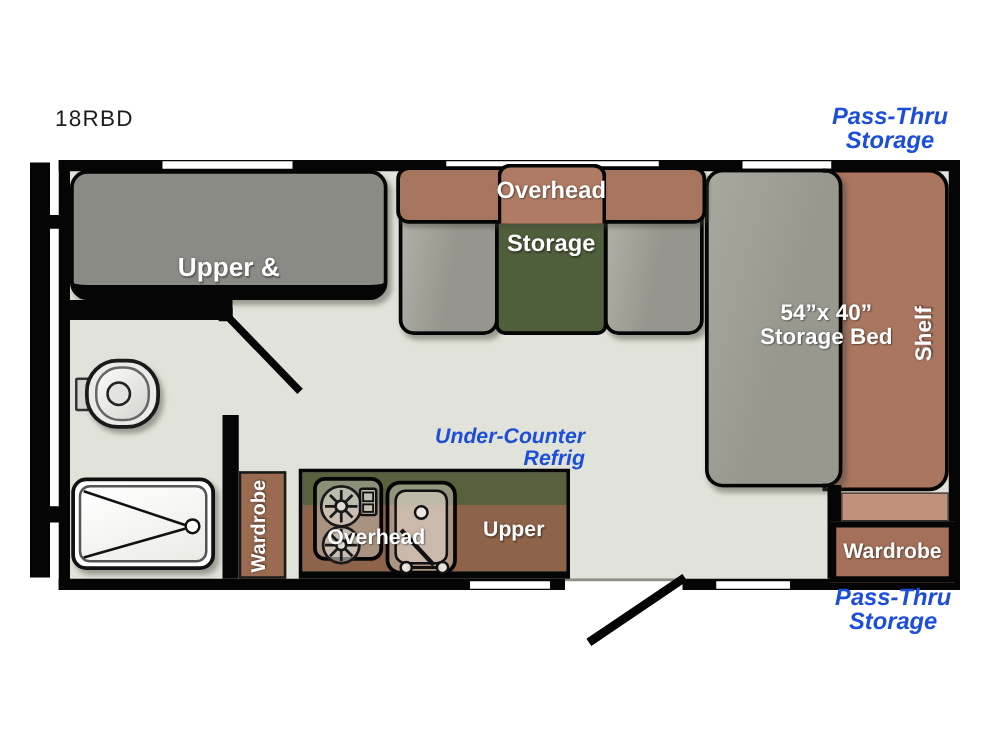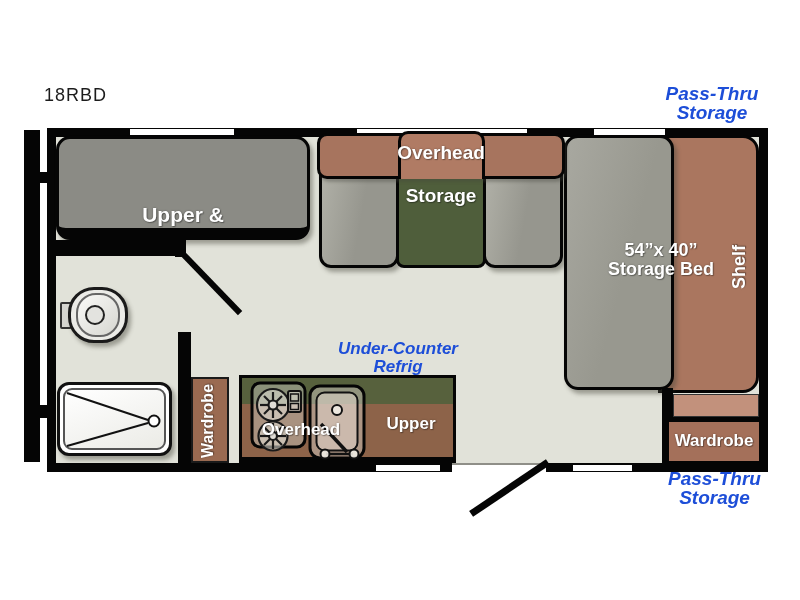--- a/index.html
+++ b/index.html
@@ -88,21 +88,21 @@
     <div>Pass-Thru</div>
     <div>Storage</div>
   </div>
 
   <div class="abs" style="left:191px;top:377px;width:38px;height:86px;background:#9a6a51;border:2px solid #1a1a1a;z-index:12;"></div>
   <div class="abs wlabel vert" style="left:165px;top:411px;width:90px;height:20px;font-size:16px;">Wardrobe</div>
 
   <div class="abs" style="left:239px;top:375px;width:217px;height:88px;border:3px solid #050505;border-bottom-width:6px;
               background:linear-gradient(180deg,#57613d 0px,#57613d 26px,#8d6349 26px,#8d6349 100%);z-index:12;"></div>
 
-  <div class="abs blabel" style="left:328px;top:340px;width:140px;font-size:17px;line-height:18px;">
+  <div class="abs blabel" style="left:328px;top:340px;width:140px;font-size:17px;line-height:18px;text-align:right;">
     <div>Under-Counter</div>
     <div>Refrig</div>
   </div>
   <div class="abs wlabel" style="left:241px;top:421px;width:120px;font-size:17px;">Overhead</div>
   <div class="abs wlabel" style="left:371px;top:415px;width:80px;font-size:17px;">Upper</div>
 
   <svg class="abs" style="left:0;top:0;z-index:50;pointer-events:none;" width="800" height="600" viewBox="0 0 800 600">
     <g>
       <rect x="252" y="383" width="53" height="64" rx="8" fill="rgba(205,203,196,0.45)" stroke="#050505" stroke-width="3"></rect>
       <g stroke="#1a1a1a" stroke-width="2.2">

